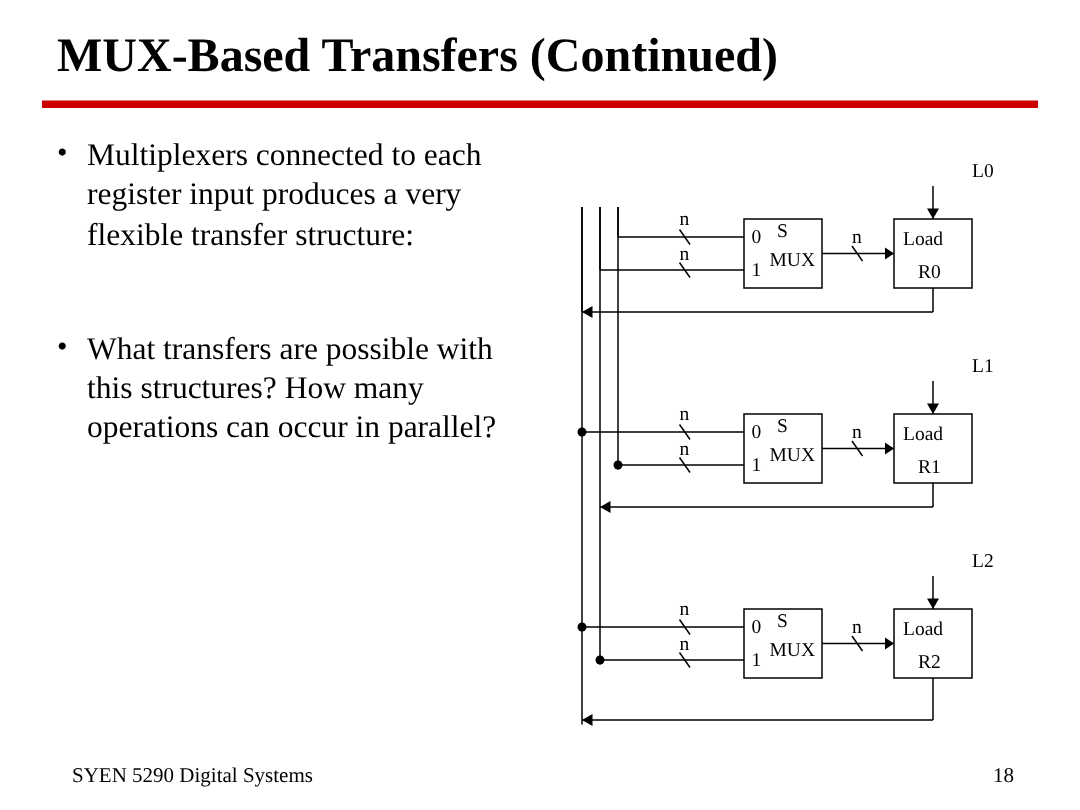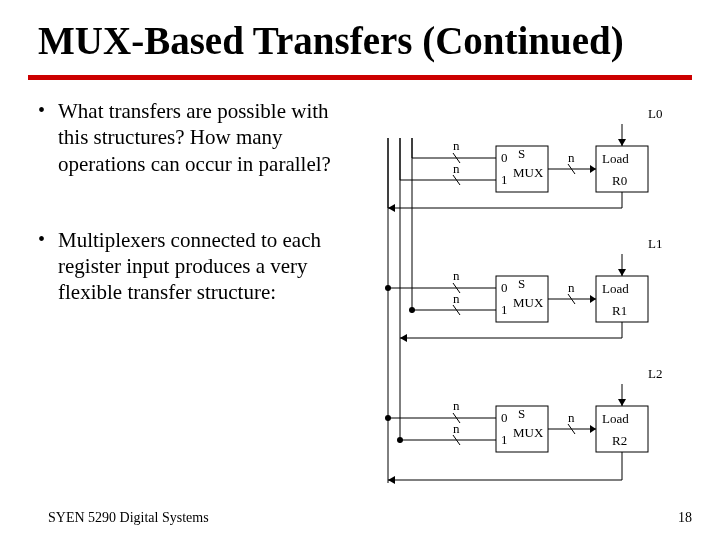--- a/index.html
+++ b/index.html
@@ -5,21 +5,21 @@
   * { box-sizing: border-box; margin: 0; padding: 0; }
   body {
     width: 720px; height: 540px;
     background: #fff;
     font-family: "Times New Roman", Times, serif;
     color: #000;
     position: relative;
     overflow: hidden;
   }
   .title {
-    font-size: 39px;
+    font-size: 32px;
     font-weight: bold;
     padding: 18px 0 6px 38px;
   }
   .rule {
     height: 5px;
     background: #cc0000;
     margin: 6px 28px 0 28px;
   }
   .content {
     position: relative;
@@ -41,21 +41,21 @@
     font-size: 20px;
   }
   .footer-left {
     position: absolute;
     left: 48px;
     bottom: 14px;
     font-size: 14px;
   }
   .footer-right {
     position: absolute;
-    right: 28px;
+    right: 44px;
     bottom: 14px;
     font-size: 14px;
   }
   .diagram {
     position: absolute;
     left: 378px;
     top: 88px;
     width: 320px;
     height: 400px;
   }
@@ -67,22 +67,22 @@
     fill: #fff; stroke: #000; stroke-width: 1;
   }
 </style>
 </head>
 <body>
 
 <div class="title">MUX-Based Transfers (Continued)</div>
 <div class="rule"></div>
 
 <div class="content">
+  <div class="bullet">Multiplexers connected to each register input produces a very flexible transfer structure:</div>
   <div class="bullet">What transfers are possible with this structures?   How many operations can occur in parallel?</div>
-  <div class="bullet">Multiplexers connected to each register input produces a very flexible transfer structure:</div>
 </div>
 
 <div class="diagram">
 <svg width="320" height="400" viewBox="0 0 320 400">
 
   <line x1="10" y1="50" x2="10" y2="395" stroke="#000"></line>
   <line x1="22" y1="50" x2="22" y2="355" stroke="#000"></line>
   <line x1="34" y1="50" x2="34" y2="225" stroke="#000"></line>
 
   <g>

